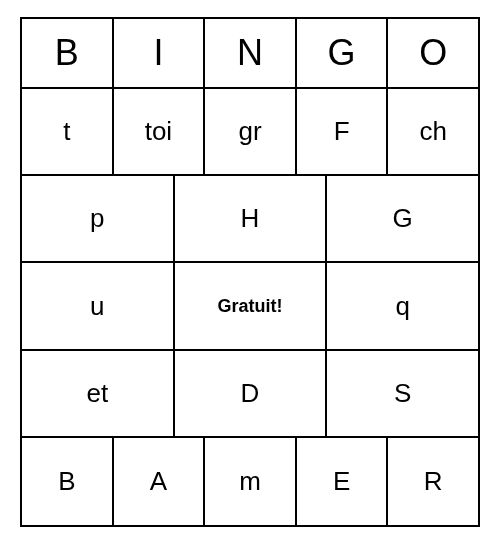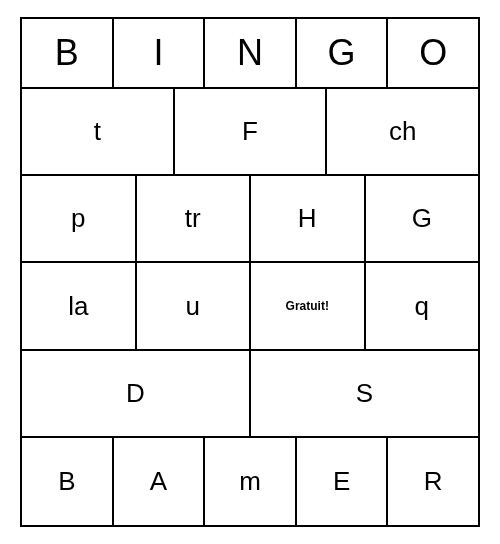--- a/index.html
+++ b/index.html
@@ -70,55 +70,56 @@
     .bingo-cell:last-child {
       border-right: none;
     }
 
     .bingo-row:last-child .bingo-cell {
       border-bottom: none;
     }
 
     .gratuit {
       font-weight: bold;
-      font-size: 12px;
+      font-size: 18px;
     }
   </style>
 </head>
 <body>
 
 <div class="bingo-card">
   <div class="bingo-header">
   <div class="header-cell">B</div>
       <div class="header-cell">I</div>
       <div class="header-cell">N</div>
       <div class="header-cell">G</div>
       <div class="header-cell">O</div>
     </div>
   <div class="bingo-grid">
   <div class="bingo-row">
         <div class="bingo-cell">t</div>
+        <div class="bingo-cell">toi</div>
+        <div class="bingo-cell">gr</div>
         <div class="bingo-cell">F</div>
         <div class="bingo-cell">ch</div>
       </div>
       <div class="bingo-row">
         <div class="bingo-cell">p</div>
-        <div class="bingo-cell">tr</div>
         <div class="bingo-cell">H</div>
         <div class="bingo-cell">G</div>
       </div>
       <div class="bingo-row">
-        <div class="bingo-cell">la</div>
         <div class="bingo-cell">u</div>
         <div class="bingo-cell">
           <span class="gratuit">Gratuit!</span>
         </div>
         <div class="bingo-cell">q</div>
       </div>
       <div class="bingo-row">
+        <div class="bingo-cell">et</div>
         <div class="bingo-cell">D</div>
         <div class="bingo-cell">S</div>
       </div>
       <div class="bingo-row">
         <div class="bingo-cell">B</div>
         <div class="bingo-cell">A</div>
         <div class="bingo-cell">m</div>
         <div class="bingo-cell">E</div>
         <div class="bingo-cell">R</div>
       </div>

